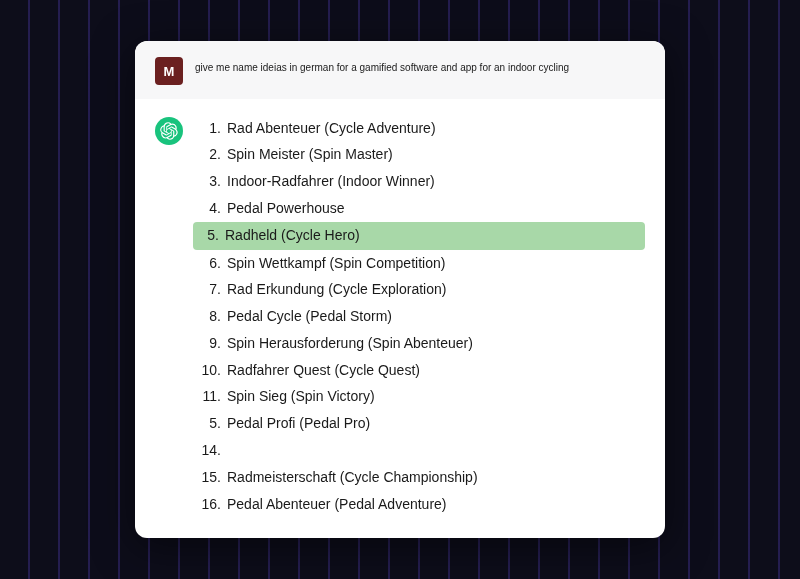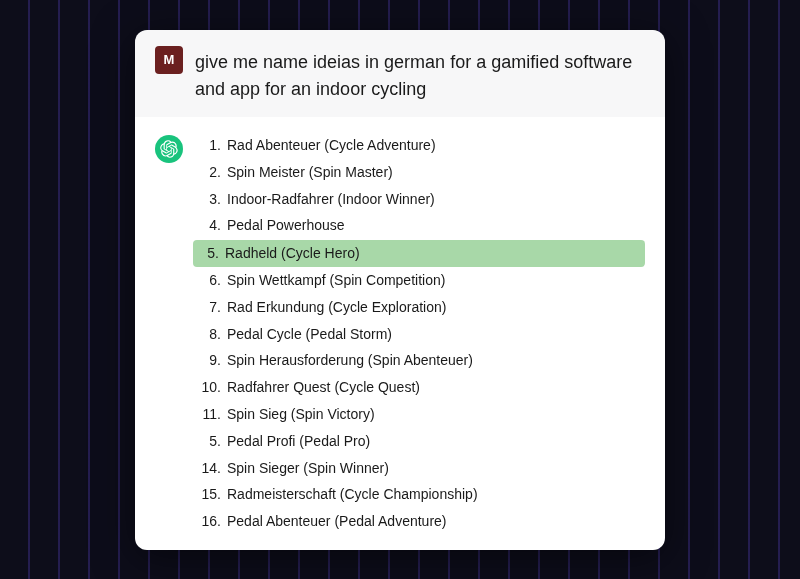--- a/index.html
+++ b/index.html
@@ -50,21 +50,21 @@
       flex-shrink: 0;
       display: flex;
       align-items: center;
       justify-content: center;
       color: #fff;
       font-size: 13px;
       font-weight: 600;
     }
 
     .user-text {
-      font-size: 18px;
+      font-size: 10px;
       color: #1a1a1a;
       line-height: 1.5;
       padding-top: 3px;
     }
 
     .ai-response {
       display: flex;
       align-items: flex-start;
       padding: 16px 20px 0 20px;
       gap: 12px;
@@ -190,21 +190,20 @@
           <li>
             <span class="num">11.</span>
             <span>Spin Sieg (Spin Victory)</span>
           </li>
           <li>
             <span class="num">5.</span>
             <span>Pedal Profi (Pedal Pro)</span>
           </li>
           <li>
             <span class="num">14.</span>
-            <span>Spin Sieger (Spin Winner)</span>
           </li>
           <li>
             <span class="num">15.</span>
             <span>Radmeisterschaft (Cycle Championship)</span>
           </li>
           <li>
             <span class="num">16.</span>
             <span>Pedal Abenteuer (Pedal Adventure)</span>
           </li>
         </ol>

